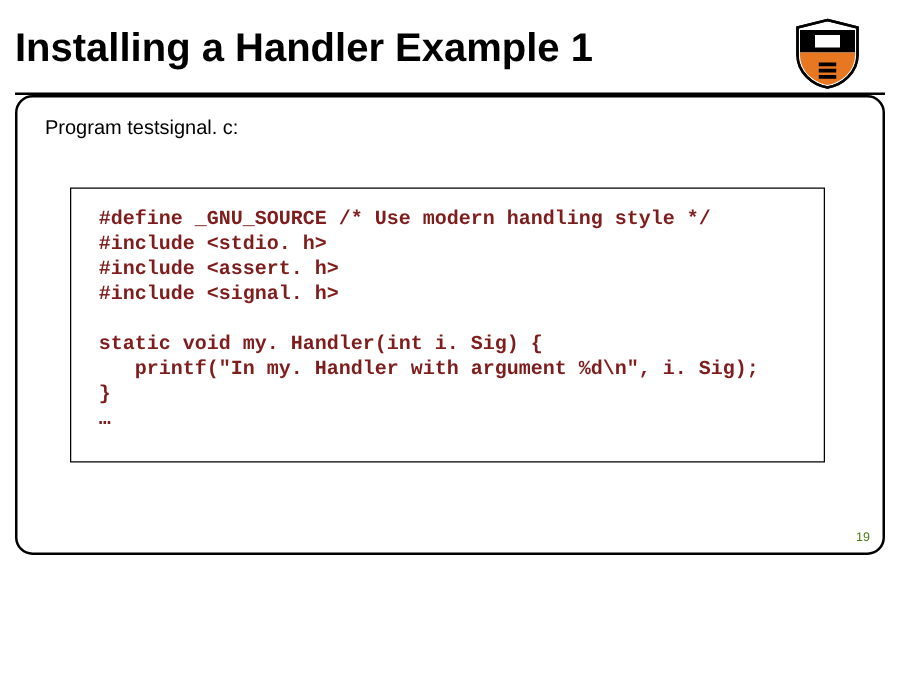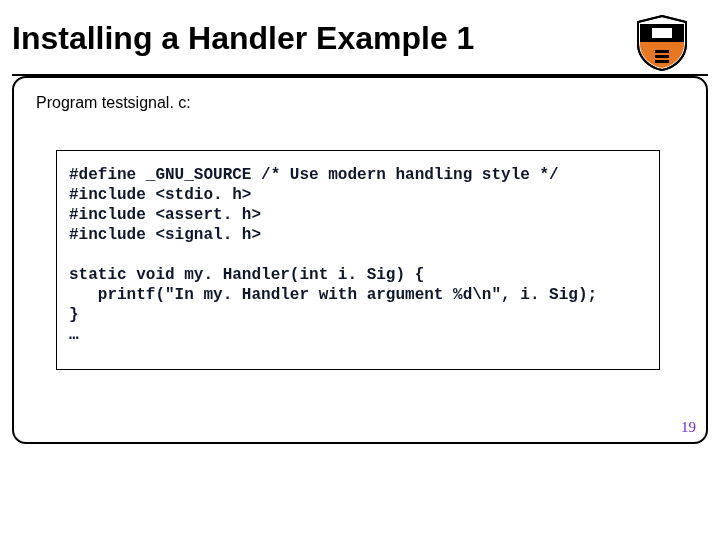--- a/index.html
+++ b/index.html
@@ -66,36 +66,35 @@
     color: #000;
   }
   .code-box {
     position: absolute;
     left: 56px;
     top: 150px;
     width: 604px;
     height: 220px;
     border: 1px solid #000;
     box-sizing: border-box;
-    padding: 14px 10px 10px 12px;
+    padding: 14px 10px 10px 22px;
     font-family: "Courier New", Courier, monospace;
     font-size: 16px;
     font-weight: bold;
     line-height: 1.25;
     white-space: pre;
-    color: #0f172a;
+    color: #7f1d1d;
     overflow: hidden;
   }
   .page-number {
     position: absolute;
     right: 24px;
     bottom: 20px;
-    font-size: 15px;
-    color: #6d28d9;
-    font-family: Liberation Serif, serif;
+    font-size: 10px;
+    color: #4d7c0f;
   }
 </style>
 </head>
 <body>
 
 <div class="slide">
 
   <div class="title-region">
     <div class="title-text">Installing a Handler Example 1</div>
     <div class="title-underline"></div>

